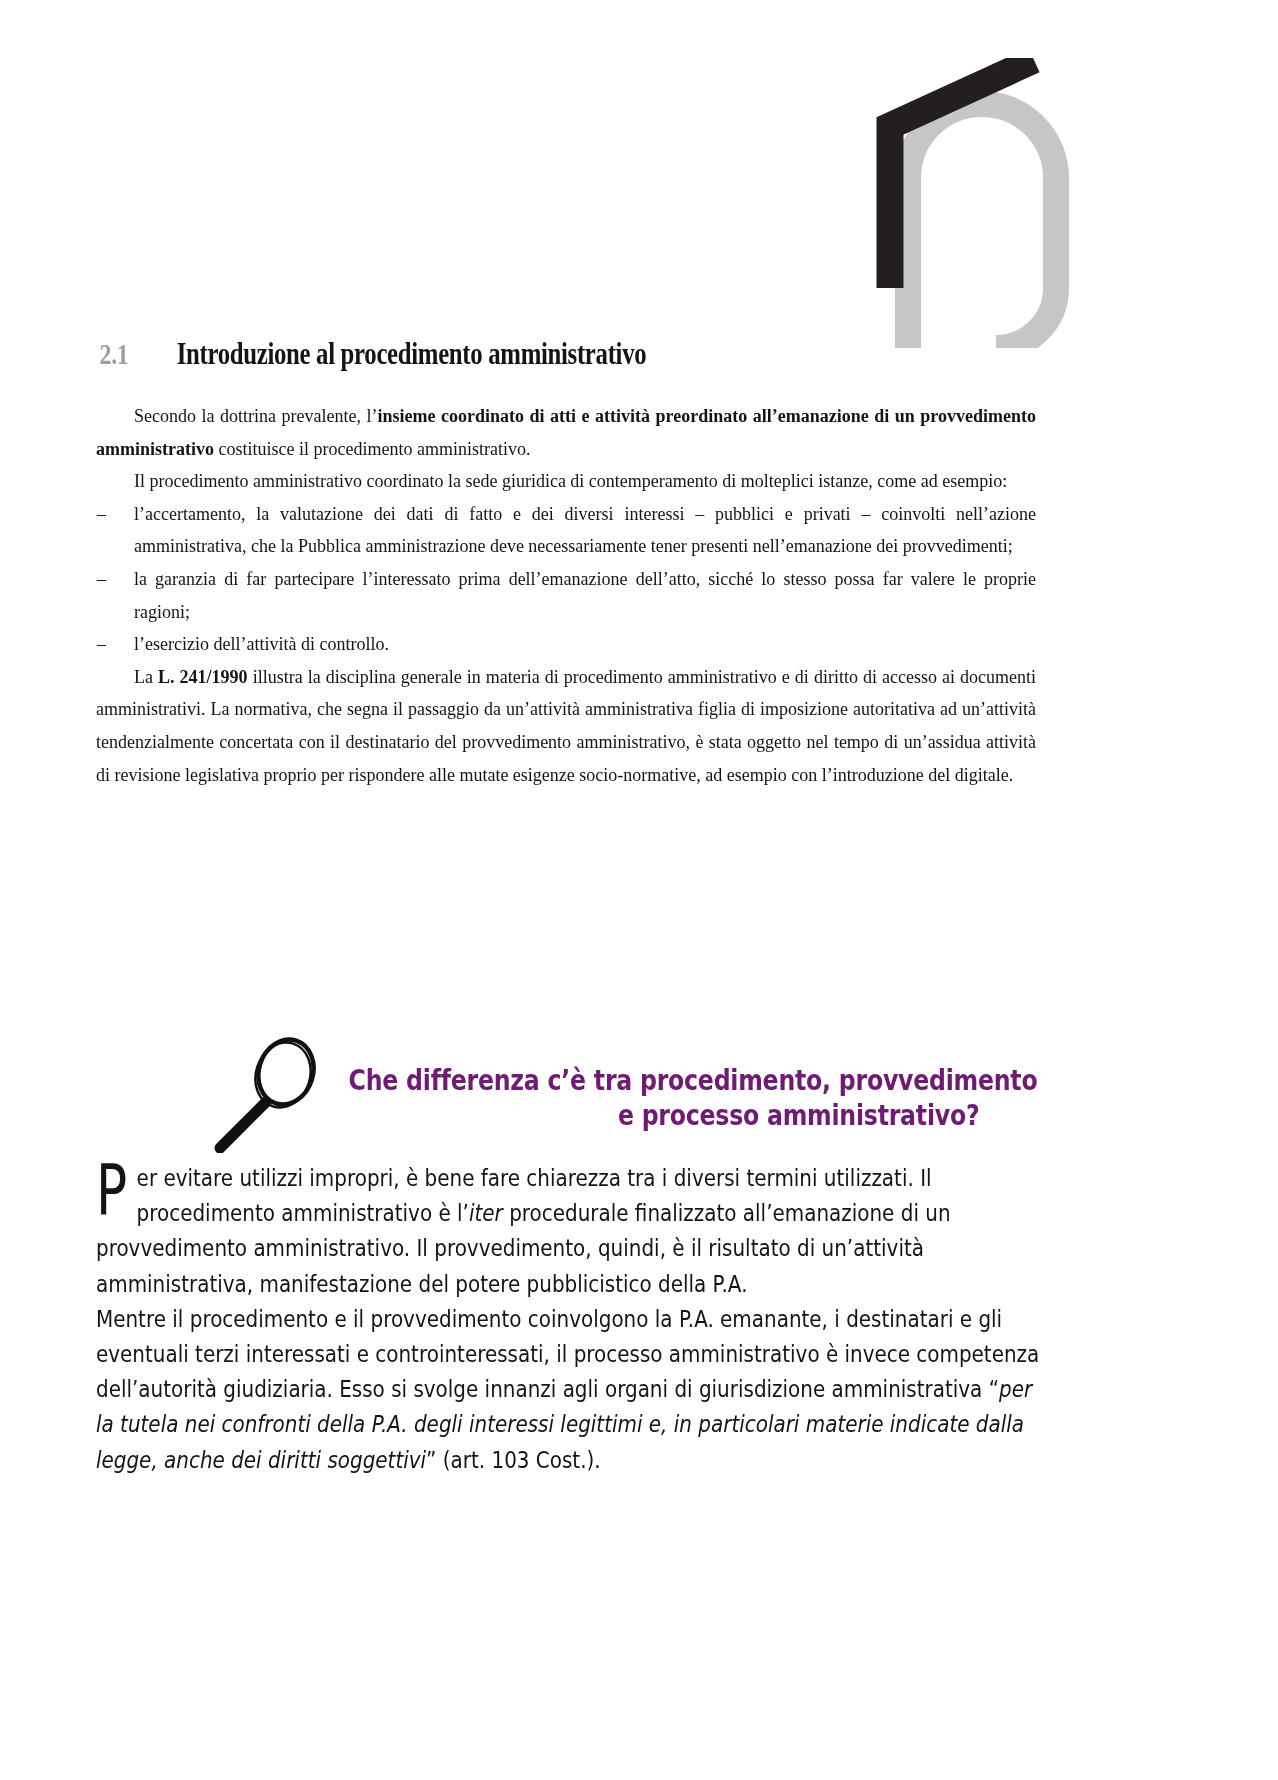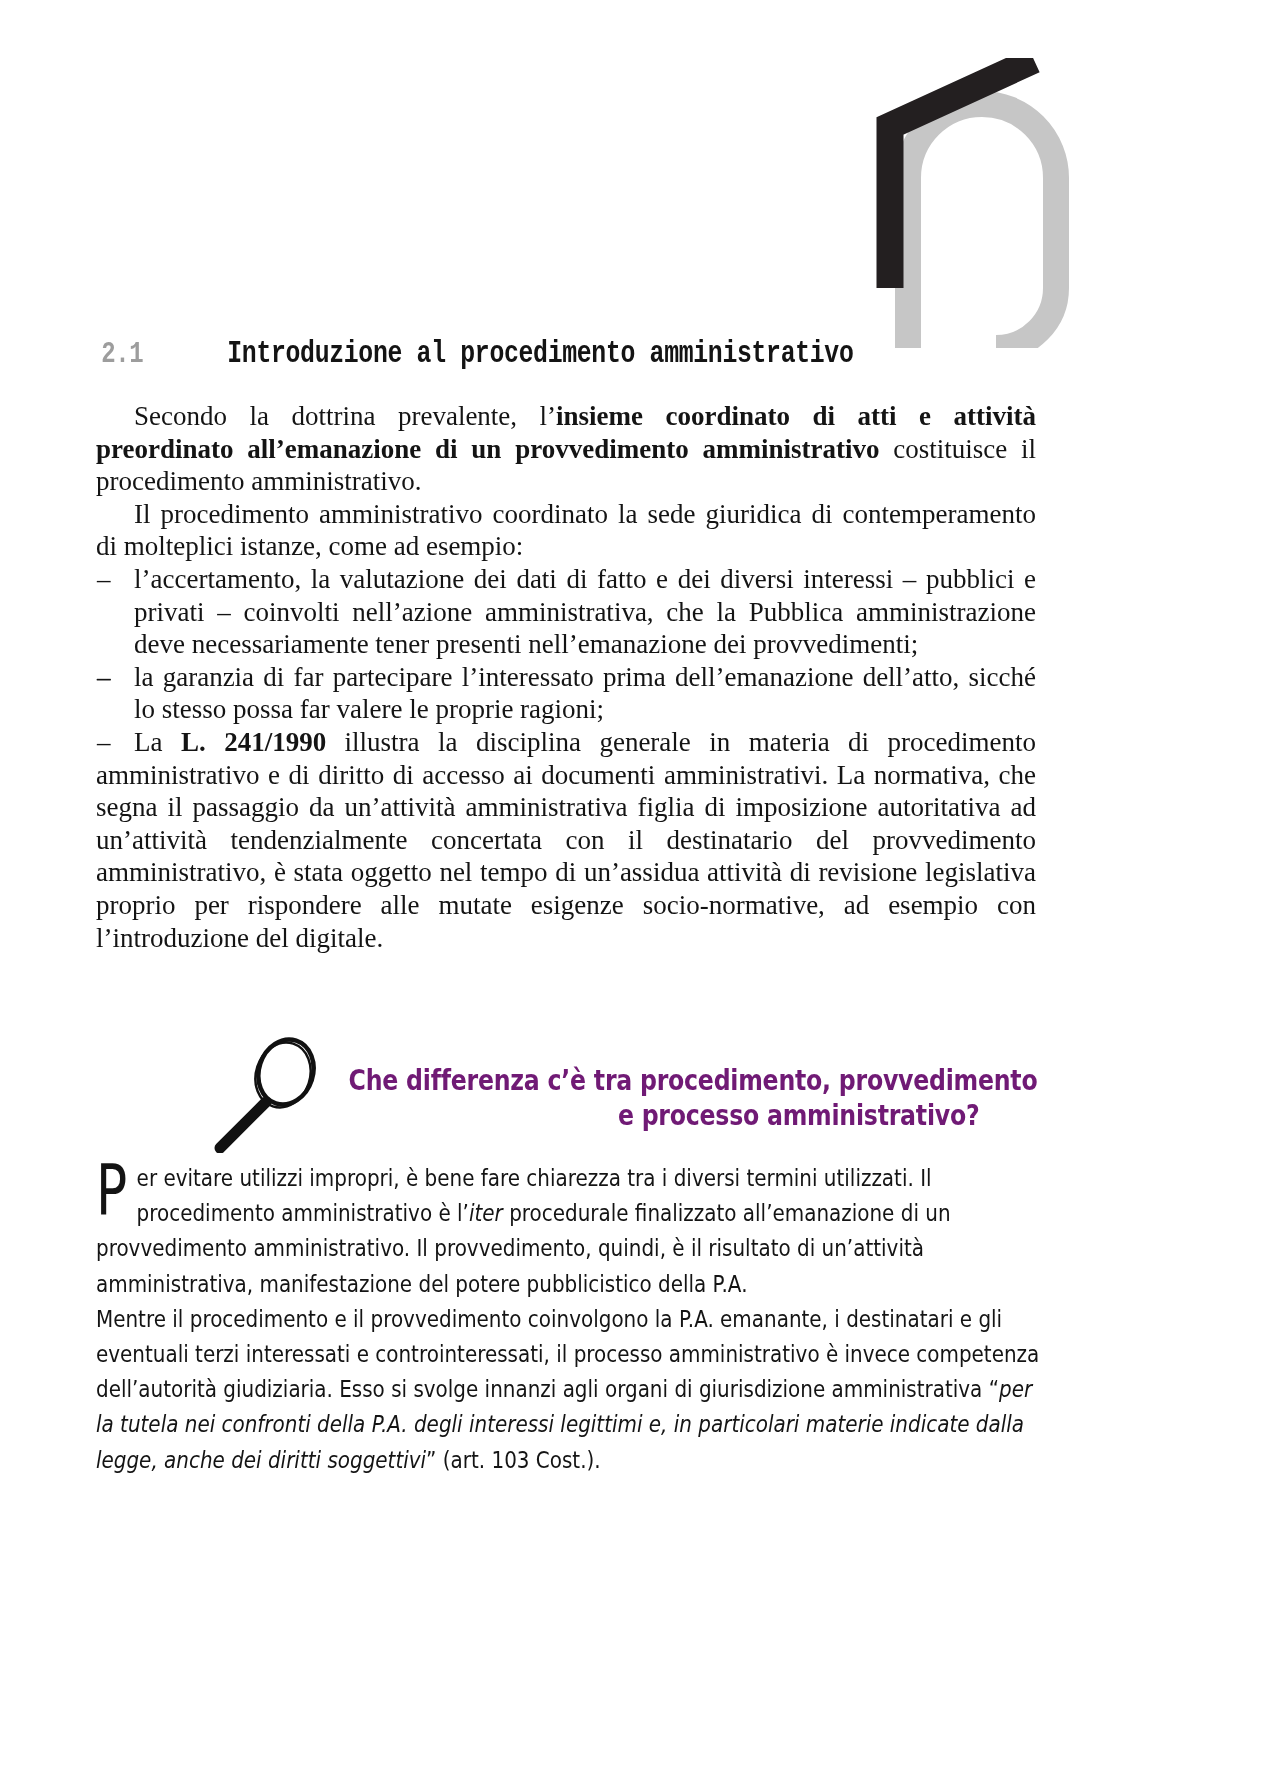--- a/index.html
+++ b/index.html
@@ -28,22 +28,21 @@
   }
 
   
   .section-heading {
     position: absolute;
     left: 96px;
     top: 336px;
     width: 1000px;
     display: flex;
     align-items: baseline;
-    gap: 14px;
-    font-family: Liberation Mono, monospace;
+    font-family: Liberation Serif, serif;
   }
   .section-number {
     font-size: 30px;
     font-weight: bold;
     color: #9d9d9d;
     letter-spacing: -0.5px;
     transform: scaleX(0.80);
     transform-origin: left baseline;
     white-space: nowrap;
   }
@@ -57,21 +56,21 @@
     white-space: nowrap;
     margin-left: -14px;
   }
 
   
   .body-block {
     position: absolute;
     left: 96px;
     top: 400px;
     width: 940px;
-    font-size: 27px;
+    font-size: 18px;
     line-height: 32.6px;
     text-align: justify;
     color: #141414;
   }
   .body-block p {
     margin: 0;
   }
   .para-indent {
     text-indent: 38px;
   }
@@ -182,21 +181,21 @@
   <div class="body-block">
 
     <p class="para-indent"><span>Secondo la dottrina prevalente, l’</span><b class="bold-run">insieme coordinato di atti e attività preordinato all’emanazione di un provvedimento amministrativo</b><span> costituisce il procedimento amministrativo.</span></p>
 
     <p class="para-indent">Il procedimento amministrativo coordinato la sede giuridica di contemperamento di molteplici istanze, come ad esempio:</p>
 
     <ul class="dash-list">
       <li><span class="dash-mark">–</span><span>l’accertamento, la valutazione dei dati di fatto e dei diversi interessi – pubblici e privati – coinvolti nell’azione amministrativa, che la Pubblica amministrazione deve necessariamente tener presenti nell’emanazione dei provvedimenti;</span></li>
       <li><span class="dash-mark">–</span></li>
       <li><span class="dash-mark">–</span><span>la garanzia di far partecipare l’interessato prima dell’emanazione dell’atto, sicché lo stesso possa far valere le proprie ragioni;</span></li>
-      <li><span class="dash-mark">–</span></li>
+      <li><span class="dash-mark">–</span><span>l’esercizio dell’attività di controllo.</span></li>
     </ul>
 
     <p class="para-indent"><span>La </span><b class="bold-run">L. 241/1990</b><span> illustra la disciplina generale in materia di procedimento amministrativo e di diritto di accesso ai documenti amministrativi. La normativa, che segna il passaggio da un’attività amministrativa figlia di imposizione autoritativa ad un’attività tendenzialmente concertata con il destinatario del provvedimento amministrativo, è stata oggetto nel tempo di un’assidua attività di revisione legislativa proprio per rispondere alle mutate esigenze socio-normative, ad esempio con l’introduzione del digitale.</span></p>
 
   </div>
 
   <div class="question-zone">
     <div class="magnifier">
       <svg viewBox="0 0 120 118" width="120" height="118" xmlns="http://www.w3.org/2000/svg" aria-hidden="true">
         <ellipse cx="74" cy="37" rx="27" ry="33" transform="rotate(18 74 37)" fill="none" stroke="#111111" stroke-width="4.5"></ellipse>

